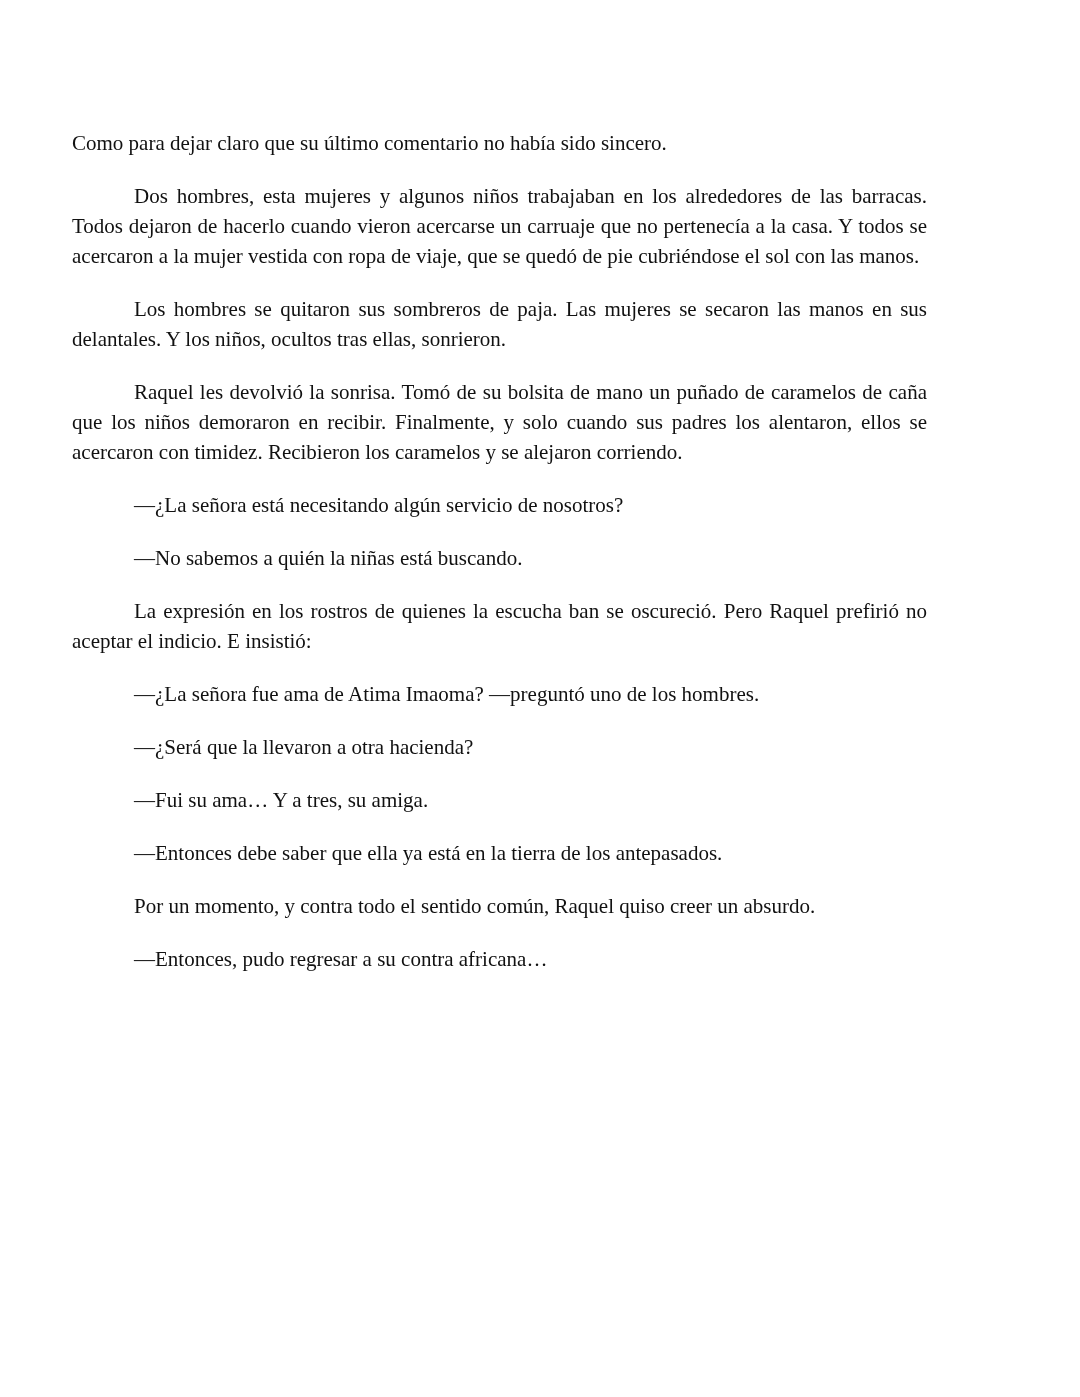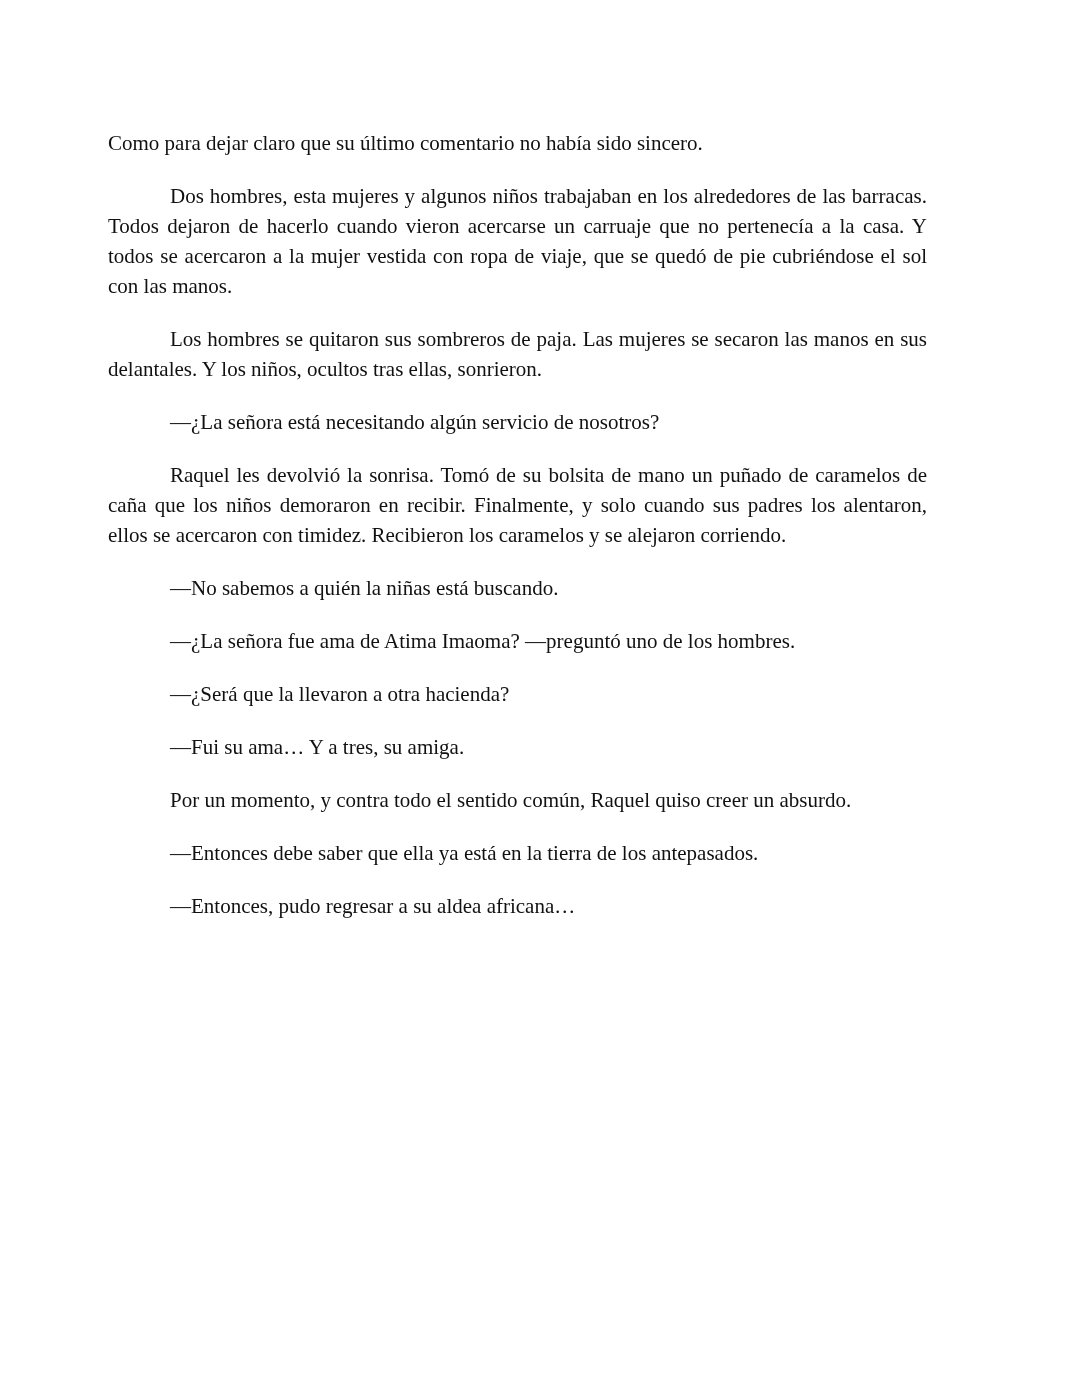--- a/index.html
+++ b/index.html
@@ -6,21 +6,21 @@
     margin: 0;
     padding: 0;
     background: #ffffff;
   }
   .page {
     position: relative;
     width: 1076px;
     height: 1397px;
     background: #ffffff;
     box-sizing: border-box;
-    padding: 128px 149px 0 108px;
+    padding: 128px 149px 0 72px;
     overflow: hidden;
   }
   .page-text {
     font-family: "Liberation Serif", "DejaVu Serif", serif;
     font-size: 21px;
     line-height: 30px;
     color: #111111;
     text-align: justify;
   }
   .page-text p {
@@ -32,23 +32,24 @@
   }
 </style>
 </head>
 <body>
 
 <div class="page">
   <div class="page-text">
     <p class="no-indent">Como para dejar claro que su último comentario no había sido sincero.</p>
     <p>Dos hombres, esta mujeres y algunos niños trabajaban en los alrededores de las barracas. Todos dejaron de hacerlo cuando vieron acercarse un carruaje que no pertenecía a la casa. Y todos se acercaron a la mujer vestida con ropa de viaje, que se quedó de pie cubriéndose el sol con las manos.</p>
     <p>Los hombres se quitaron sus sombreros de paja. Las mujeres se secaron las manos en sus delantales. Y los niños, ocultos tras ellas, sonrieron.</p>
+    <p>Raquel les devolvió la sonrisa. Tomó de su bolsita de mano un puñado de caramelos de caña que los niños demoraron en recibir. Finalmente, y solo cuando sus padres los alentaron, ellos se acercaron con timidez. Recibieron los caramelos y se alejaron corriendo.</p>
     <p>—¿La señora está necesitando algún servicio de nosotros?</p>
-    <p>Raquel les devolvió la sonrisa. Tomó de su bolsita de mano un puñado de caramelos de caña que los niños demoraron en recibir. Finalmente, y solo cuando sus padres los alentaron, ellos se acercaron con timidez. Recibieron los caramelos y se alejaron corriendo.</p>
     <p>—No sabemos a quién la niñas está buscando.</p>
+    <p>La expresión en los rostros de quienes la escucha ban se oscureció. Pero Raquel prefirió no aceptar el indicio. E insistió:</p>
     <p>—¿La señora fue ama de Atima Imaoma? —preguntó uno de los hombres.</p>
     <p>—¿Será que la llevaron a otra hacienda?</p>
     <p>—Fui su ama… Y a tres, su amiga.</p>
+    <p>—Entonces debe saber que ella ya está en la tierra de los antepasados.</p>
     <p>Por un momento, y contra todo el sentido común, Raquel quiso creer un absurdo.</p>
-    <p>—Entonces debe saber que ella ya está en la tierra de los antepasados.</p>
-    <p>—Entonces, pudo regresar a su aldea africana…</p>
+    <p>—Entonces, pudo regresar a su contra africana…</p>
   </div>
 </div>
 
 </body></html>

